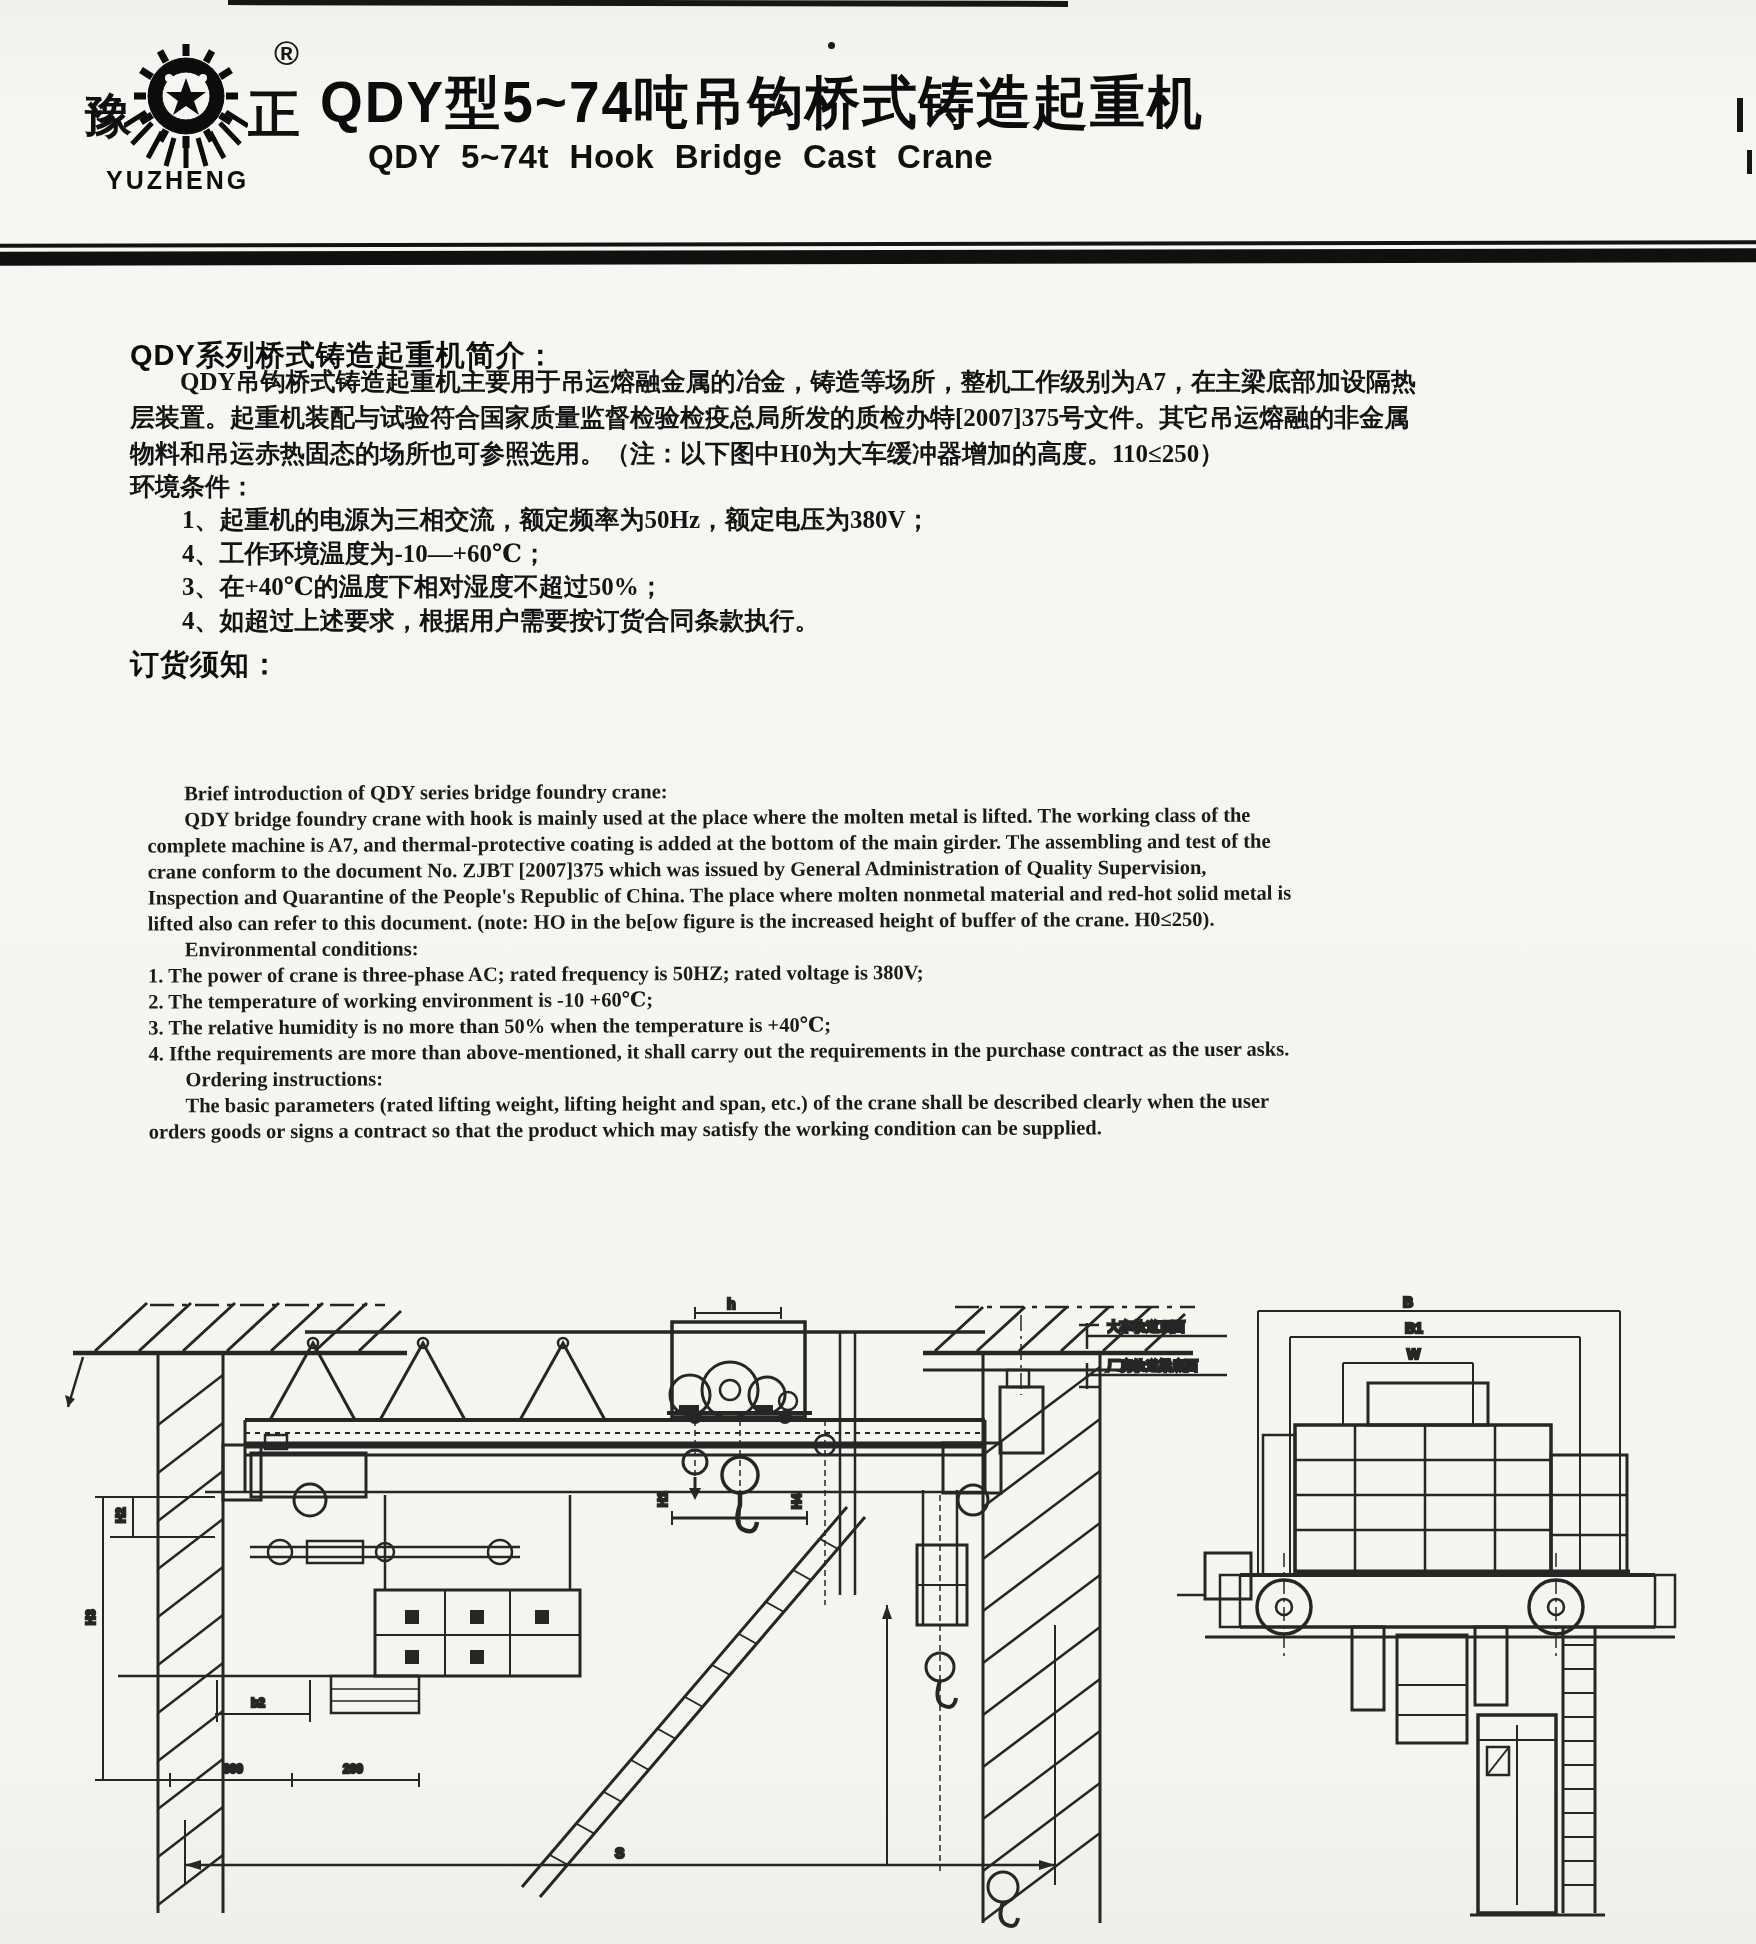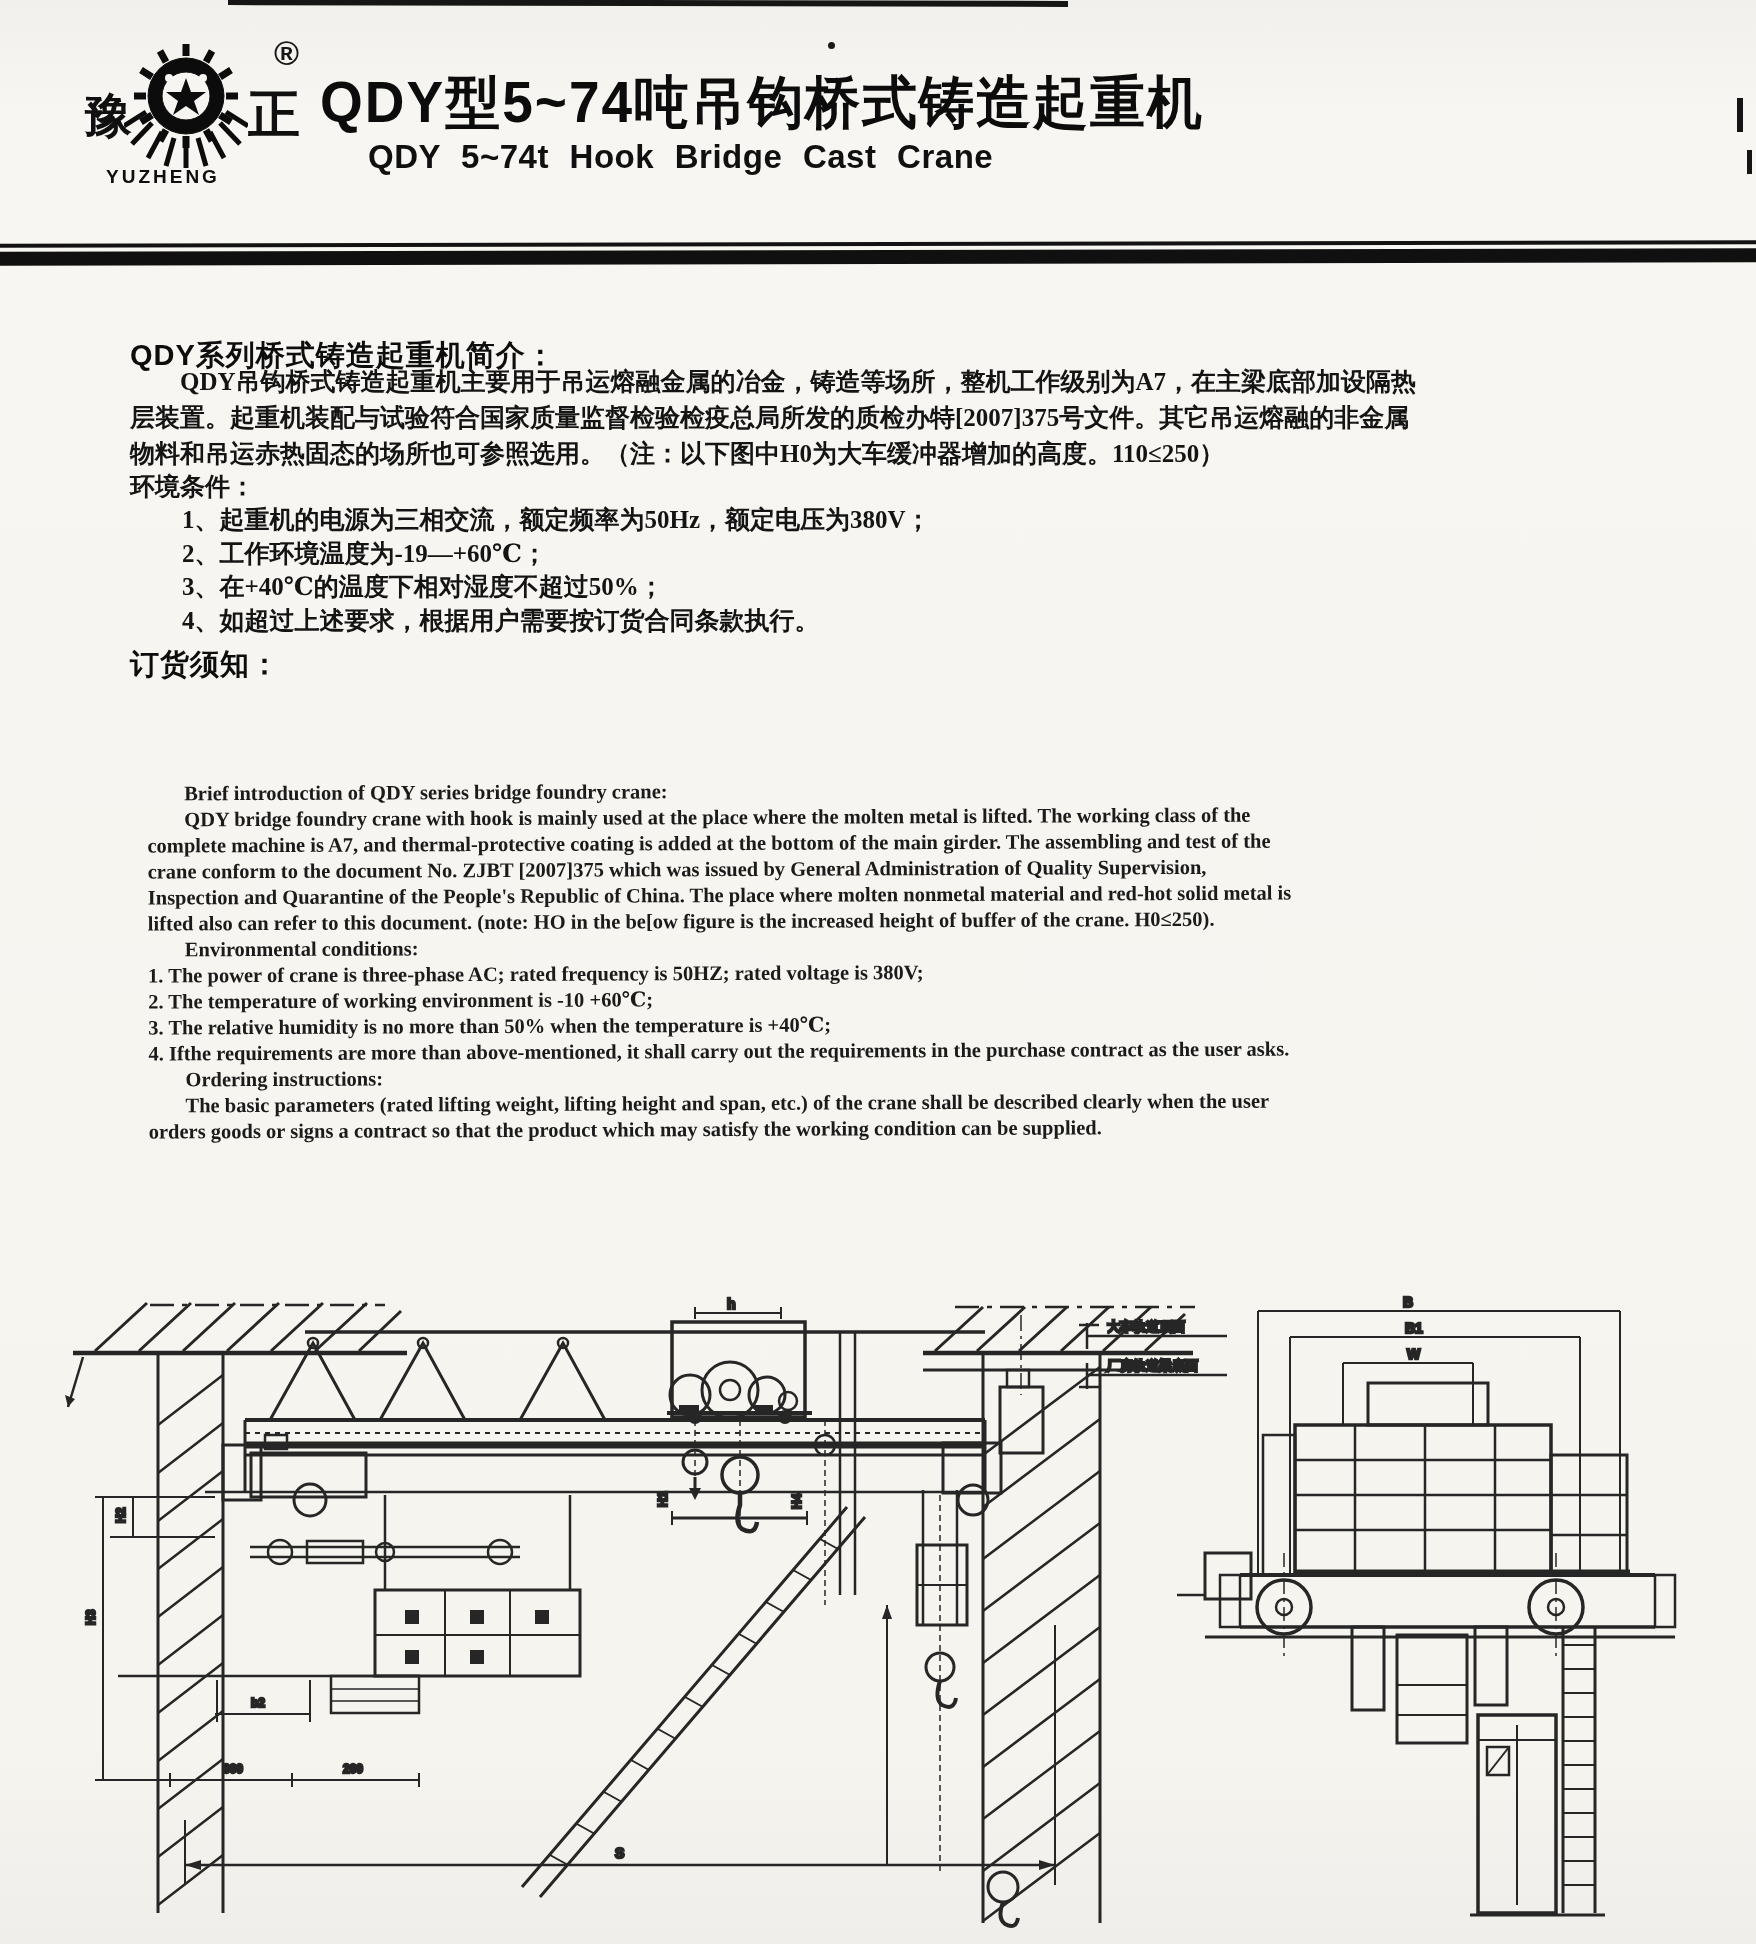--- a/index.html
+++ b/index.html
@@ -5,21 +5,21 @@
   html,body{margin:0;padding:0;background:#dddcd8;}
   #page{position:relative;width:1756px;height:1944px;margin:0 auto;overflow:hidden;color:#171717;
         background:linear-gradient(180deg,#f1f0ec 0%,#f7f6f2 6%,#f5f4ef 90%,#efeeea 100%);
         font-family:"Liberation Sans","DejaVu Sans",sans-serif;}
   .abs{position:absolute;}
   .serif{font-family:"Liberation Serif","DejaVu Serif",serif;}
 
   
   .top-edge-line{left:228px;top:0;width:840px;height:6px;background:#161616;transform:rotate(.12deg);}
   .logo-char{font-weight:bold;color:#101010;}
-  .brand-name{left:106px;top:166px;font-size:19px;font-weight:bold;letter-spacing:3px;color:#0e0e0e;}
+  .brand-name{left:106px;top:166px;font-size:25px;font-weight:bold;letter-spacing:3px;color:#0e0e0e;}
   .title-zh{left:320px;top:66px;font-size:55px;font-weight:900;letter-spacing:2px;color:#0c0c0c;transform:scaleY(1.04);white-space:nowrap;}
   .title-en{left:368px;top:138px;font-size:33px;font-weight:700;word-spacing:11px;letter-spacing:.5px;color:#101010;white-space:nowrap;text-align:right;}
   .band{left:-12px;top:242px;width:1800px;transform:rotate(-.12deg);}
   .band .thin{height:4px;background:#121212;margin-bottom:4px;}
   .band .thick{height:14px;background:#101010;}
   .edge-mark{background:#151515;}
 
   
   .zh-h{font-size:29px;font-weight:900;color:#0d0d0d;letter-spacing:1px;}
   .zh-body{font-size:25px;font-weight:700;line-height:36px;color:#141414;}
@@ -79,21 +79,21 @@
   <div class="abs band">
     <div class="thin"></div>
       <div class="thick"></div>
   </div>
 
   <div class="abs zh-h" style="left:130px;top:320px;margin-top:16px;">QDY系列桥式铸造起重机简介：</div>
   <div class="abs zh-body zh-ind serif" style="left:130px;top:364px;width:1300px;">QDY吊钩桥式铸造起重机主要用于吊运熔融金属的冶金，铸造等场所，整机工作级别为A7，在主梁底部加设隔热层装置。起重机装配与试验符合国家质量监督检验检疫总局所发的质检办特[2007]375号文件。其它吊运熔融的非金属物料和吊运赤热固态的场所也可参照选用。（注：以下图中H0为大车缓冲器增加的高度。110≤250）</div>
   <div class="abs zh-body" style="left:130px;top:468px;">环境条件：</div>
   <div class="abs zh-body serif" style="left:182px;top:502px;">
     <div class="zh-item">1、起重机的电源为三相交流，额定频率为50Hz，额定电压为380V；</div>
-    <div class="zh-item">2、工作环境温度为-19—+60℃；</div>
+    <div class="zh-item">4、工作环境温度为-10—+60℃；</div>
     <div class="zh-item">3、在+40℃的温度下相对湿度不超过50%；</div>
     <div class="zh-item">4、如超过上述要求，根据用户需要按订货合同条款执行。</div>
   </div>
   <div class="abs zh-h" style="left:130px;top:645px;">订货须知：</div>
 
   <div class="abs en-block serif">
     <p>Brief introduction of QDY series bridge foundry crane:</p>
     <p>QDY bridge foundry crane with hook is mainly used at the place where the molten metal is lifted. The working class of the complete machine is A7, and thermal-protective coating is added at the bottom of the main girder. The assembling and test of the crane conform to the document No. ZJBT [2007]375 which was issued by General Administration of Quality Supervision, Inspection and Quarantine of the People's Republic of China. The place where molten nonmetal material and red-hot solid metal is lifted also can refer to this document. (note: HO in the be[ow figure is the increased height of buffer of the crane. H0≤250).</p>
     <p>Environmental conditions:</p>
     <p class="en-item">1. The power of crane is three-phase AC; rated frequency is 50HZ; rated voltage is 380V;</p>

